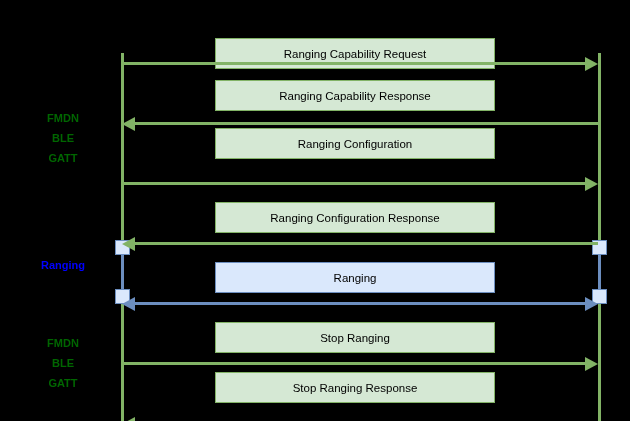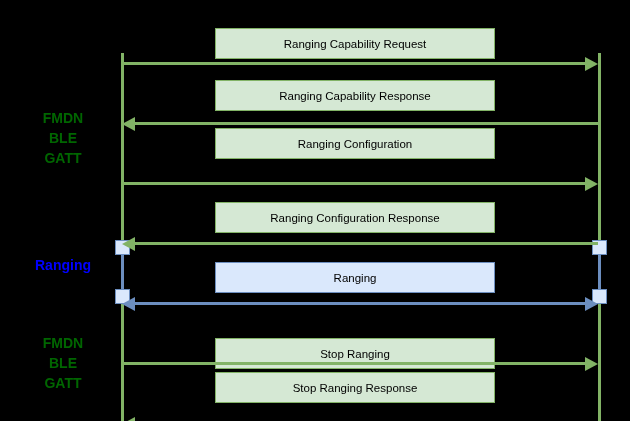--- a/index.html
+++ b/index.html
@@ -46,21 +46,21 @@
   #activation-box-left-end    { left: 115px; top: 289px; }
   #activation-box-right-start { left: 592px; top: 240px; }
   #activation-box-right-end   { left: 592px; top: 289px; }
 
   
   .phase-label {
     position: absolute;
     left: 20px;
     width: 86px;
     text-align: center;
-    font-size: 14px;
+    font-size: 11px;
     font-weight: bold;
     line-height: 20px;
     white-space: pre-line;
   }
   .phase-label.green { color: #006600; }
   .phase-label.blue  { color: #0000ff; }
   #phase-label-0 { top: 108px; }
   #phase-label-1 { top: 258px; line-height: 14px; }
   #phase-label-2 { top: 333px; }
 
@@ -117,21 +117,21 @@
 
   <div class="phase-label green" id="phase-label-0">FMDN
 BLE
 GATT</div>
   <div class="phase-label blue" id="phase-label-1">Ranging</div>
   <div class="phase-label green" id="phase-label-2">FMDN
 BLE
 GATT</div>
 
   <div id="messages-layer">
-      <div class="message-box green" style="top: 28px;">
+      <div class="message-box green" style="top: 38px;">
         <span>Ranging Capability Request</span>
       </div>
       <div class="arrow-line green" style="top: 62px; left: 122px; width: 463px;"></div>
       <div class="arrow-head right green" style="top: 57px; left: 585px;"></div>
       <div class="message-box green" style="top: 80px;">
         <span>Ranging Capability Response</span>
       </div>
       <div class="arrow-line green" style="top: 122px; left: 135px; width: 463px;"></div>
       <div class="arrow-head left green" style="top: 117px; left: 122px;"></div>
       <div class="message-box green" style="top: 128px;">
@@ -143,21 +143,21 @@
         <span>Ranging Configuration Response</span>
       </div>
       <div class="arrow-line green" style="top: 242px; left: 135px; width: 463px;"></div>
       <div class="arrow-head left green" style="top: 237px; left: 122px;"></div>
       <div class="message-box blue" style="top: 262px;">
         <span>Ranging</span>
       </div>
       <div class="arrow-line blue" style="top: 302px; left: 135px; width: 450px;"></div>
       <div class="arrow-head left blue" style="top: 297px; left: 122px;"></div>
       <div class="arrow-head right blue" style="top: 297px; left: 585px;"></div>
-      <div class="message-box green" style="top: 322px; margin-top: 16px;">
+      <div class="message-box green" style="top: 322px;">
         <span>Stop Ranging</span>
       </div>
       <div class="arrow-line green" style="top: 362px; left: 122px; width: 463px;"></div>
       <div class="arrow-head right green" style="top: 357px; left: 585px;"></div>
       <div class="message-box green" style="top: 372px;">
         <span>Stop Ranging Response</span>
       </div>
       <div class="arrow-head left green" style="top: 417px; left: 122px;"></div>
     </div>
 

